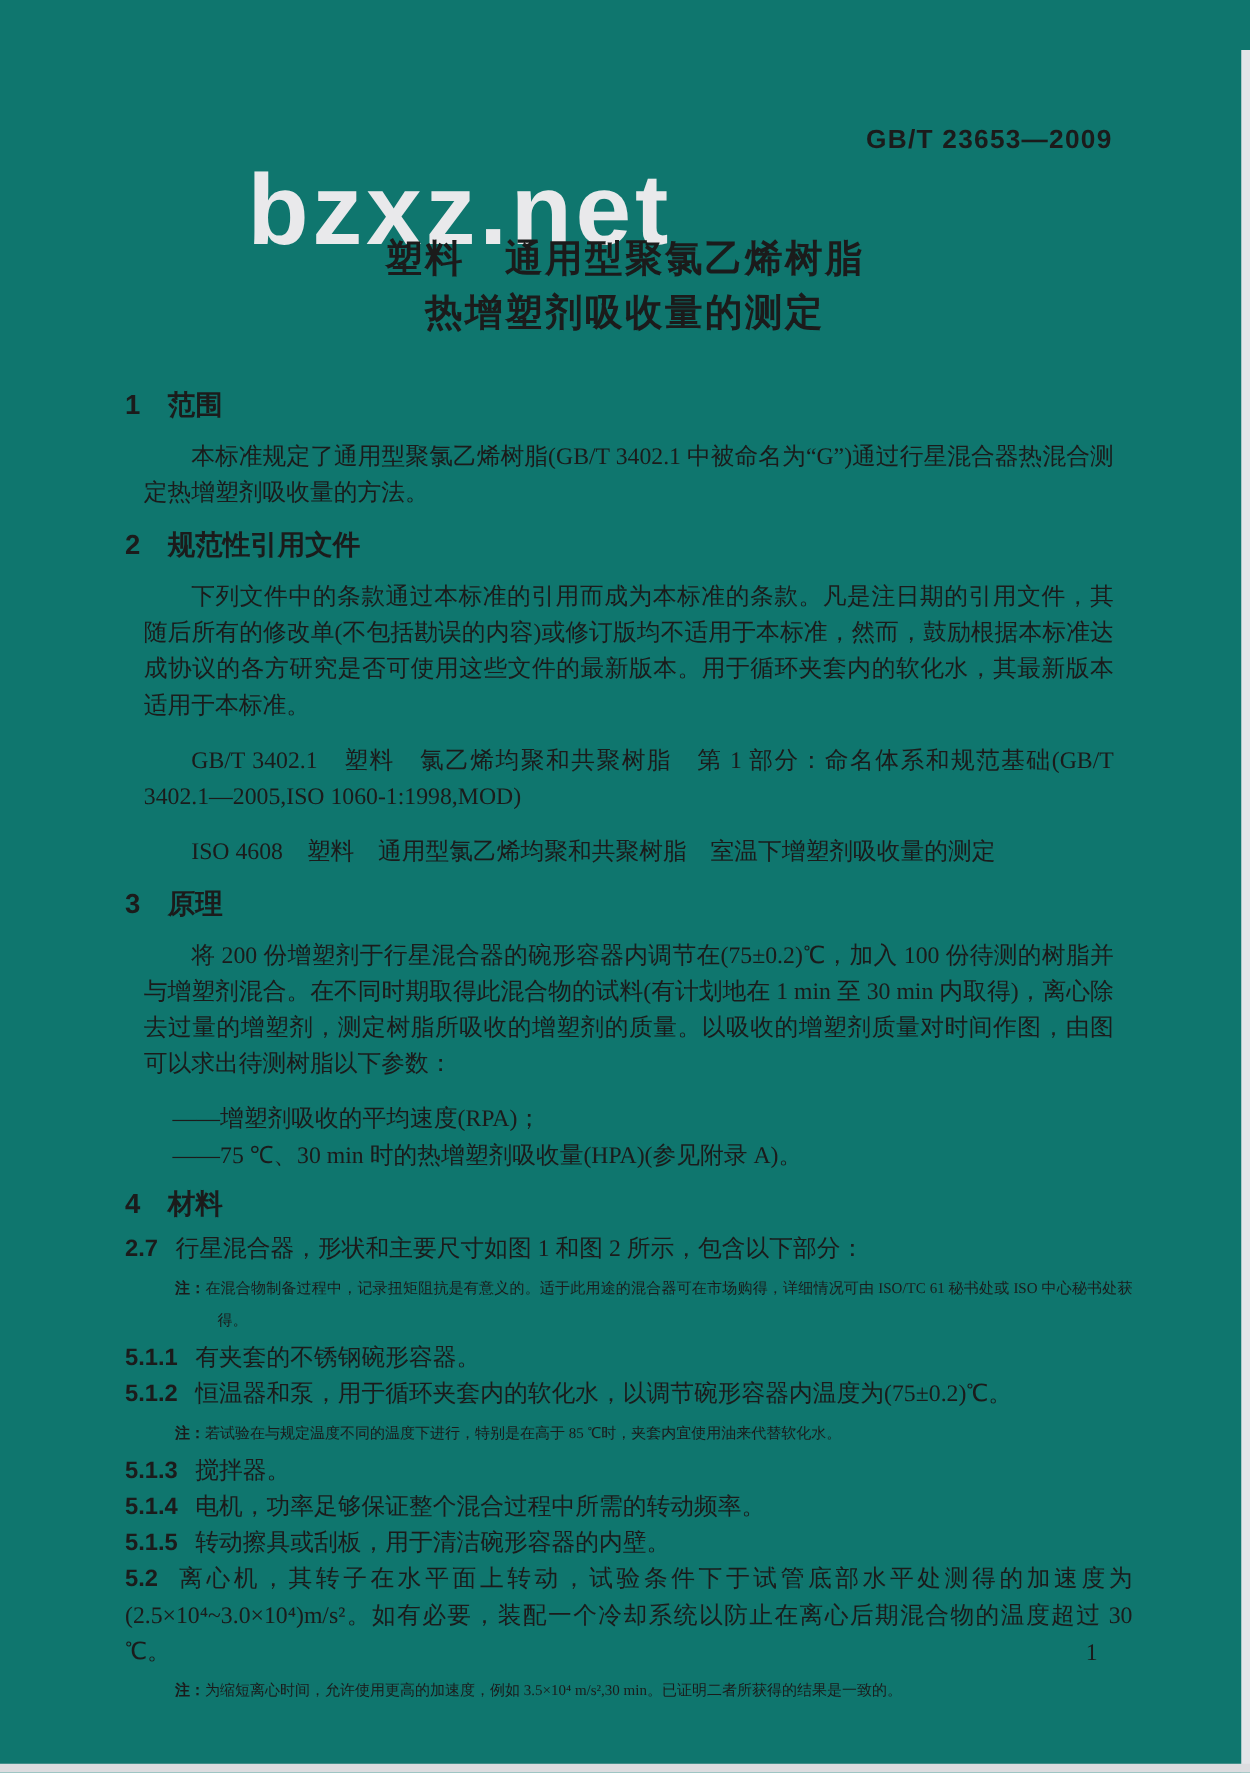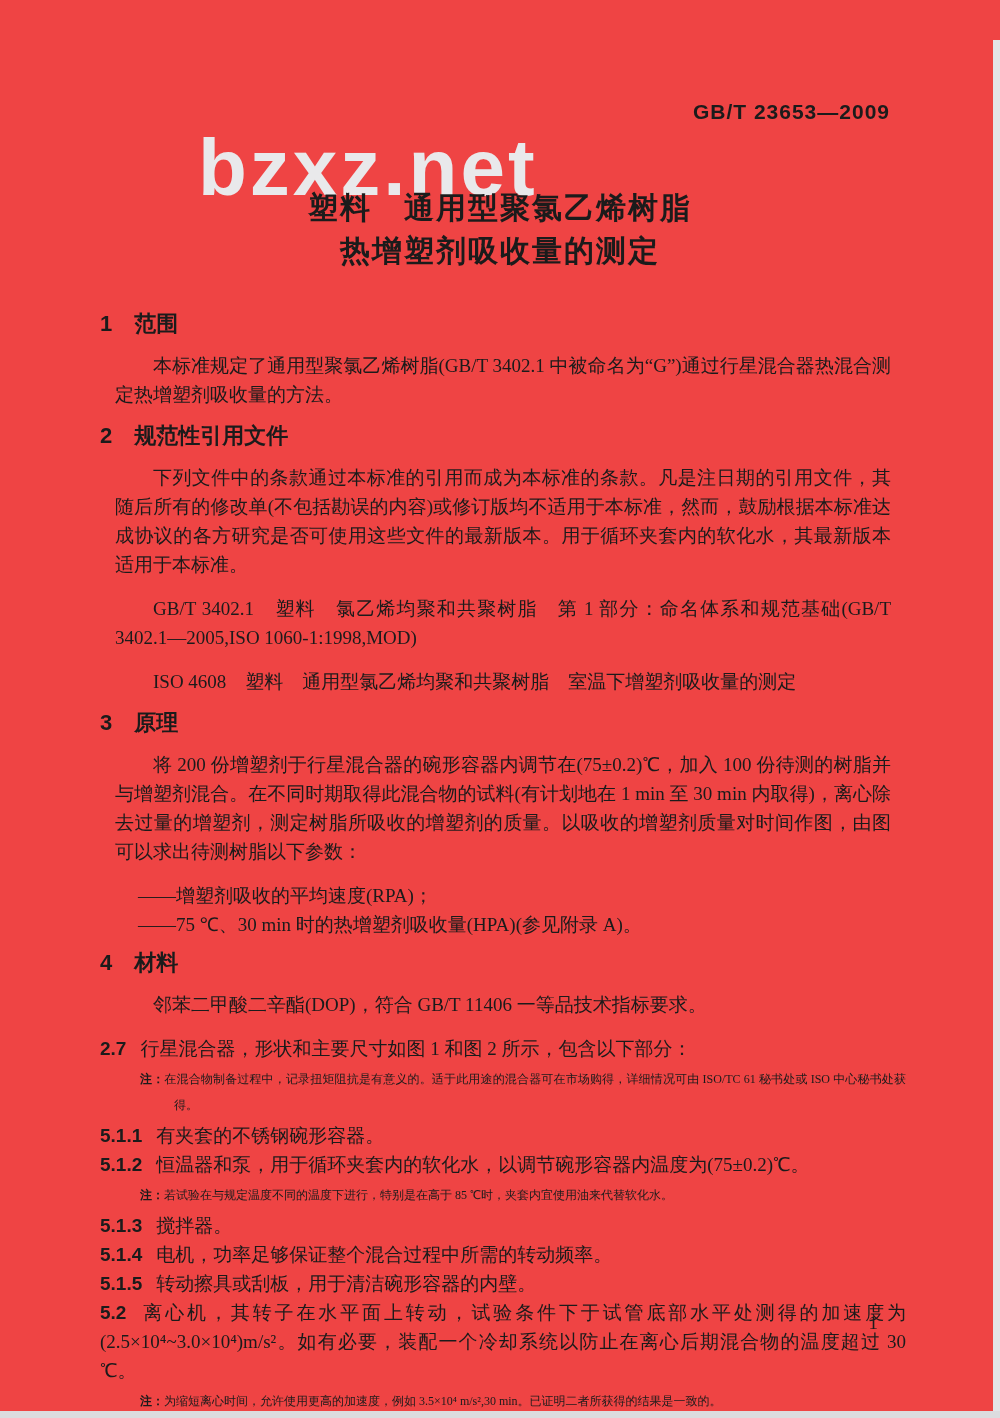--- a/index.html
+++ b/index.html
@@ -4,21 +4,21 @@
 <style>
   html, body {
     margin: 0;
     padding: 0;
     background: #ffffff;
   }
   .page {
     position: relative;
     width: 1000px;
     height: 1418px;
-    background: #ef4444;
+    background: #0f766e;
     overflow: hidden;
     font-family: "Liberation Serif", serif;
     color: #1b1b1b;
   }
   .scan-edge-right {
     position: absolute;
     top: 40px;
     right: 0;
     width: 7px;
     height: 1378px;
@@ -149,21 +149,20 @@
     <p class="para">下列文件中的条款通过本标准的引用而成为本标准的条款。凡是注日期的引用文件，其随后所有的修改单(不包括勘误的内容)或修订版均不适用于本标准，然而，鼓励根据本标准达成协议的各方研究是否可使用这些文件的最新版本。用于循环夹套内的软化水，其最新版本适用于本标准。</p>
     <p class="para">GB/T 3402.1　塑料　氯乙烯均聚和共聚树脂　第 1 部分：命名体系和规范基础(GB/T 3402.1—2005,ISO 1060-1:1998,MOD)</p>
     <p class="para">ISO 4608　塑料　通用型氯乙烯均聚和共聚树脂　室温下增塑剂吸收量的测定</p>
 
     <div class="sec-heading">3　原理</div>
     <p class="para">将 200 份增塑剂于行星混合器的碗形容器内调节在(75±0.2)℃，加入 100 份待测的树脂并与增塑剂混合。在不同时期取得此混合物的试料(有计划地在 1 min 至 30 min 内取得)，离心除去过量的增塑剂，测定树脂所吸收的增塑剂的质量。以吸收的增塑剂质量对时间作图，由图可以求出待测树脂以下参数：</p>
     <p class="dash-item">——增塑剂吸收的平均速度(RPA)；</p>
     <p class="dash-item">——75 ℃、30 min 时的热增塑剂吸收量(HPA)(参见附录 A)。</p>
 
     <div class="sec-heading">4　材料</div>
-    <p class="para">邻苯二甲酸二辛酯(DOP)，符合 GB/T 11406 一等品技术指标要求。</p>
 
 
     <p class="clause">
       <span class="cnum">2.7</span><span>行星混合器，形状和主要尺寸如图 1 和图 2 所示，包含以下部分：</span>
     </p>
     <p class="note">
       <span class="nlabel">注：</span><span>在混合物制备过程中，记录扭矩阻抗是有意义的。适于此用途的混合器可在市场购得，详细情况可由 ISO/TC 61 秘书处或 ISO 中心秘书处获得。</span>
     </p>
 
     <p class="clause">

